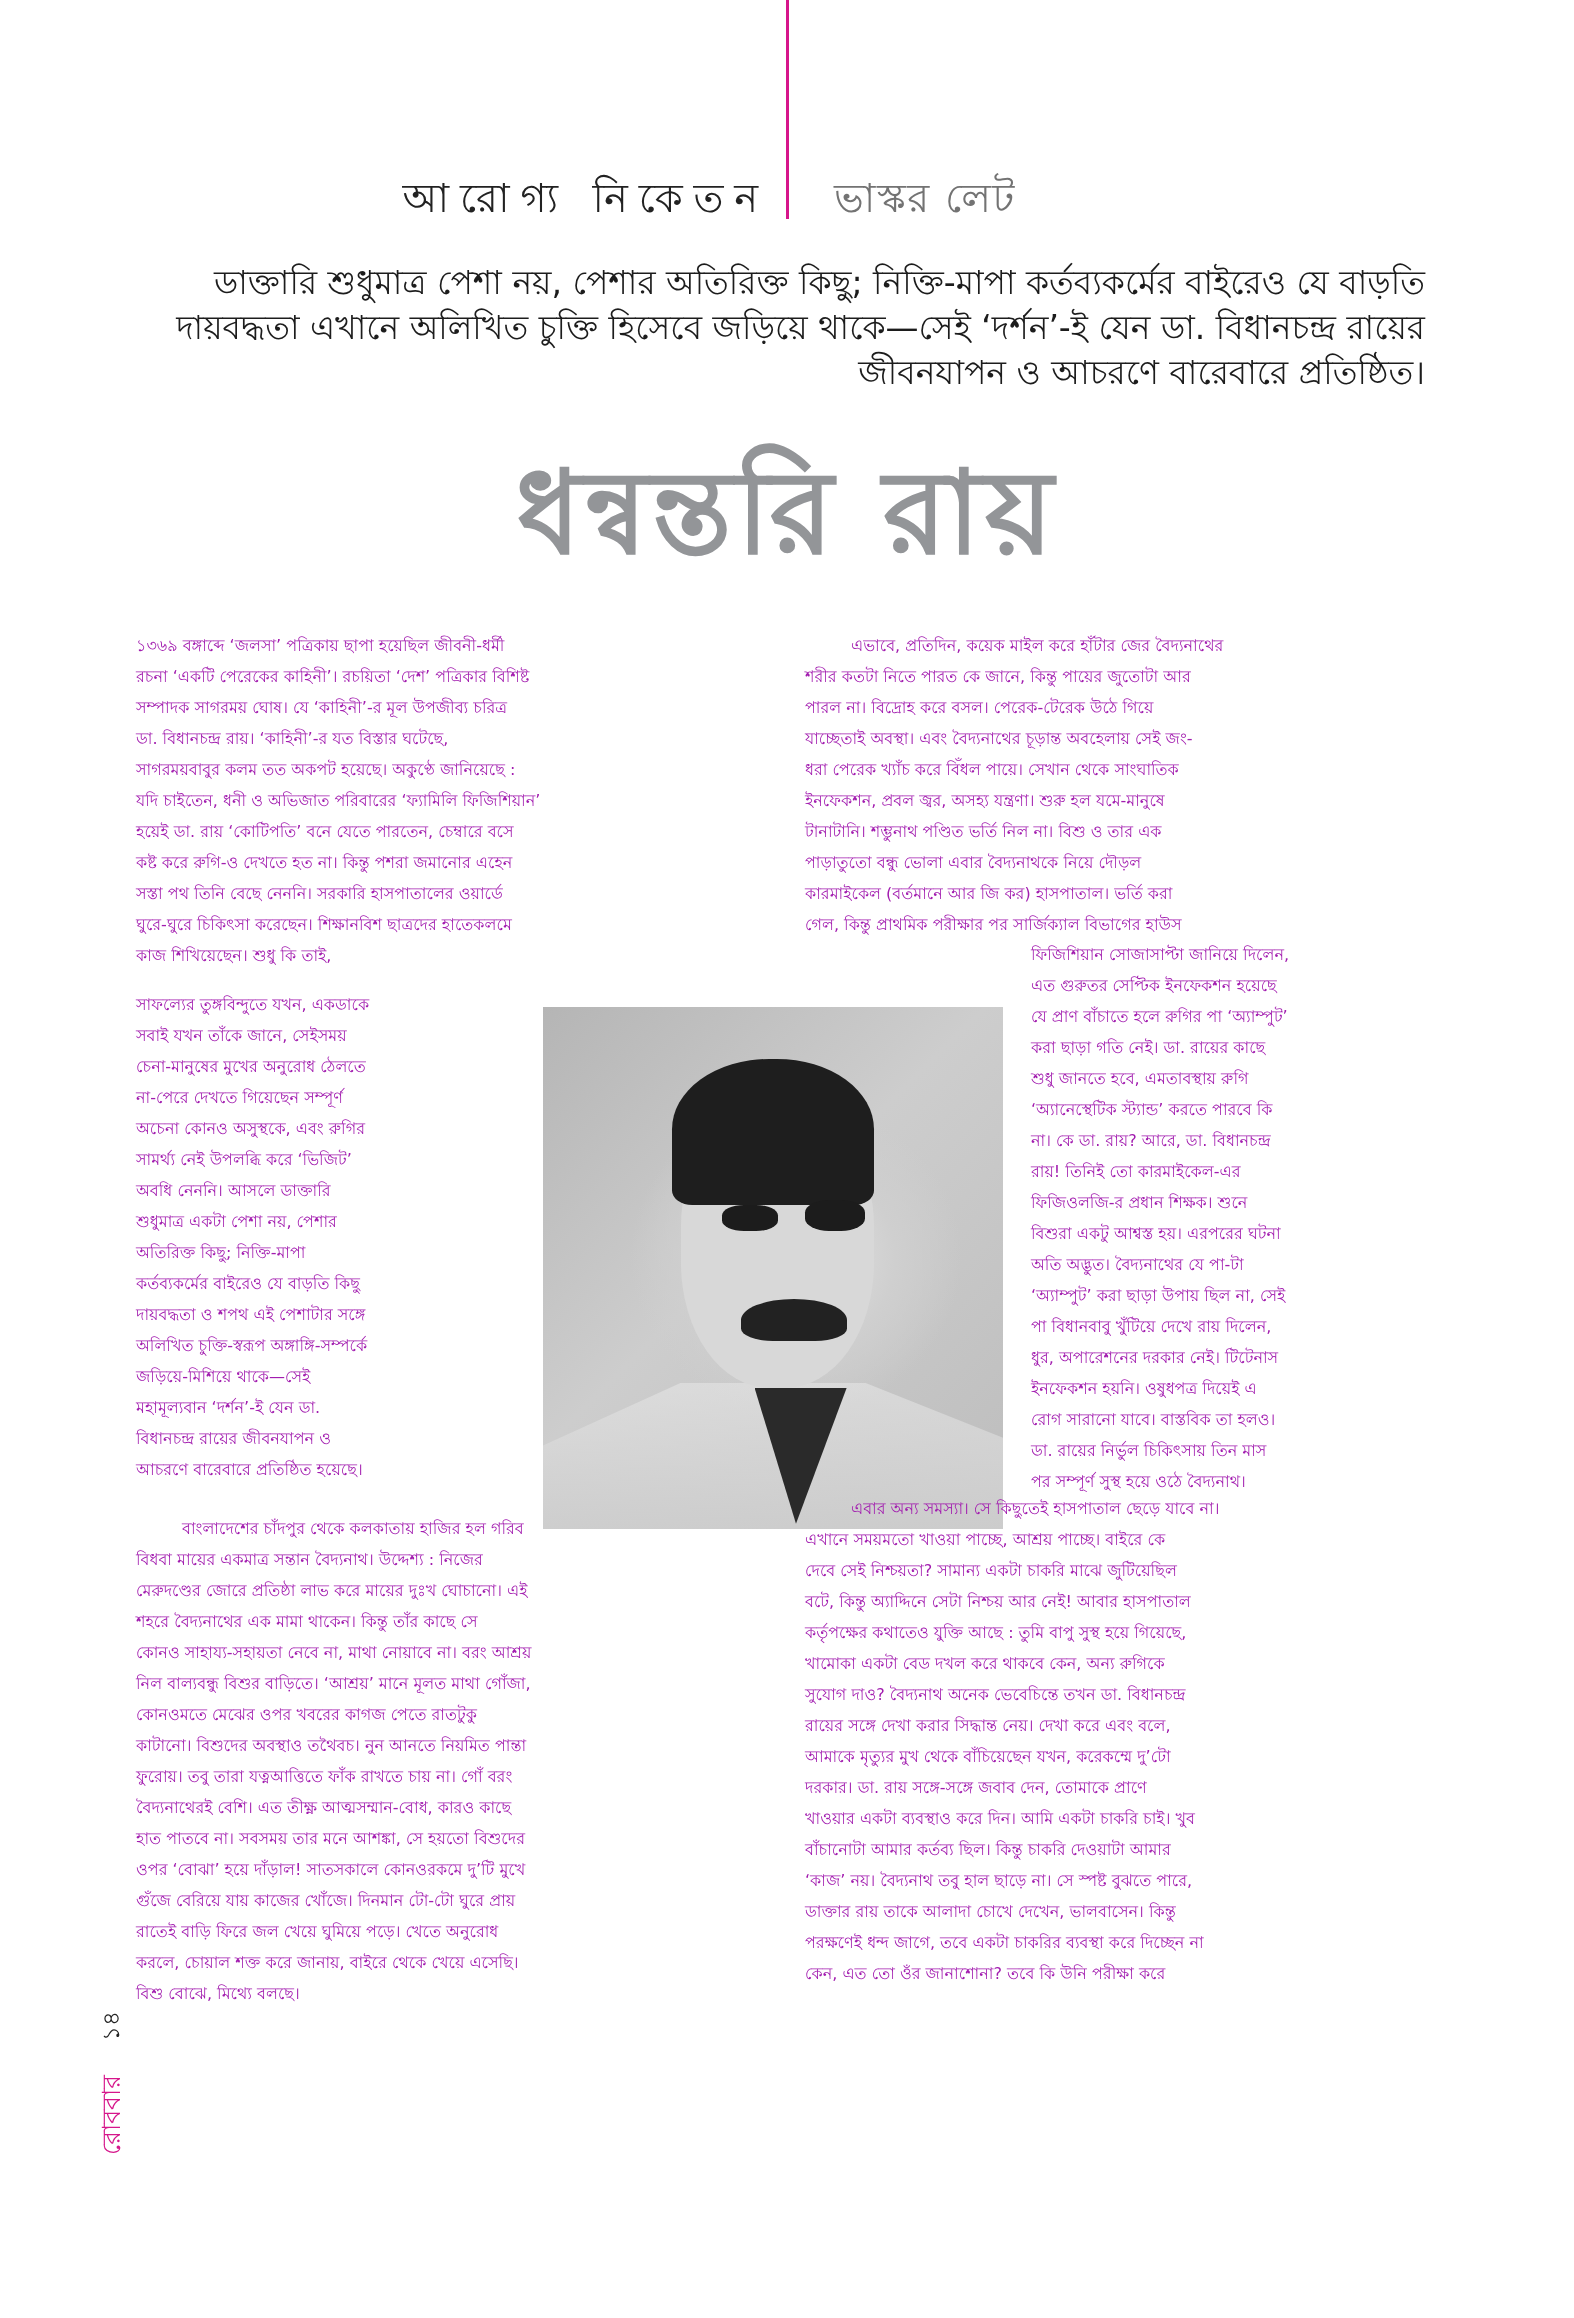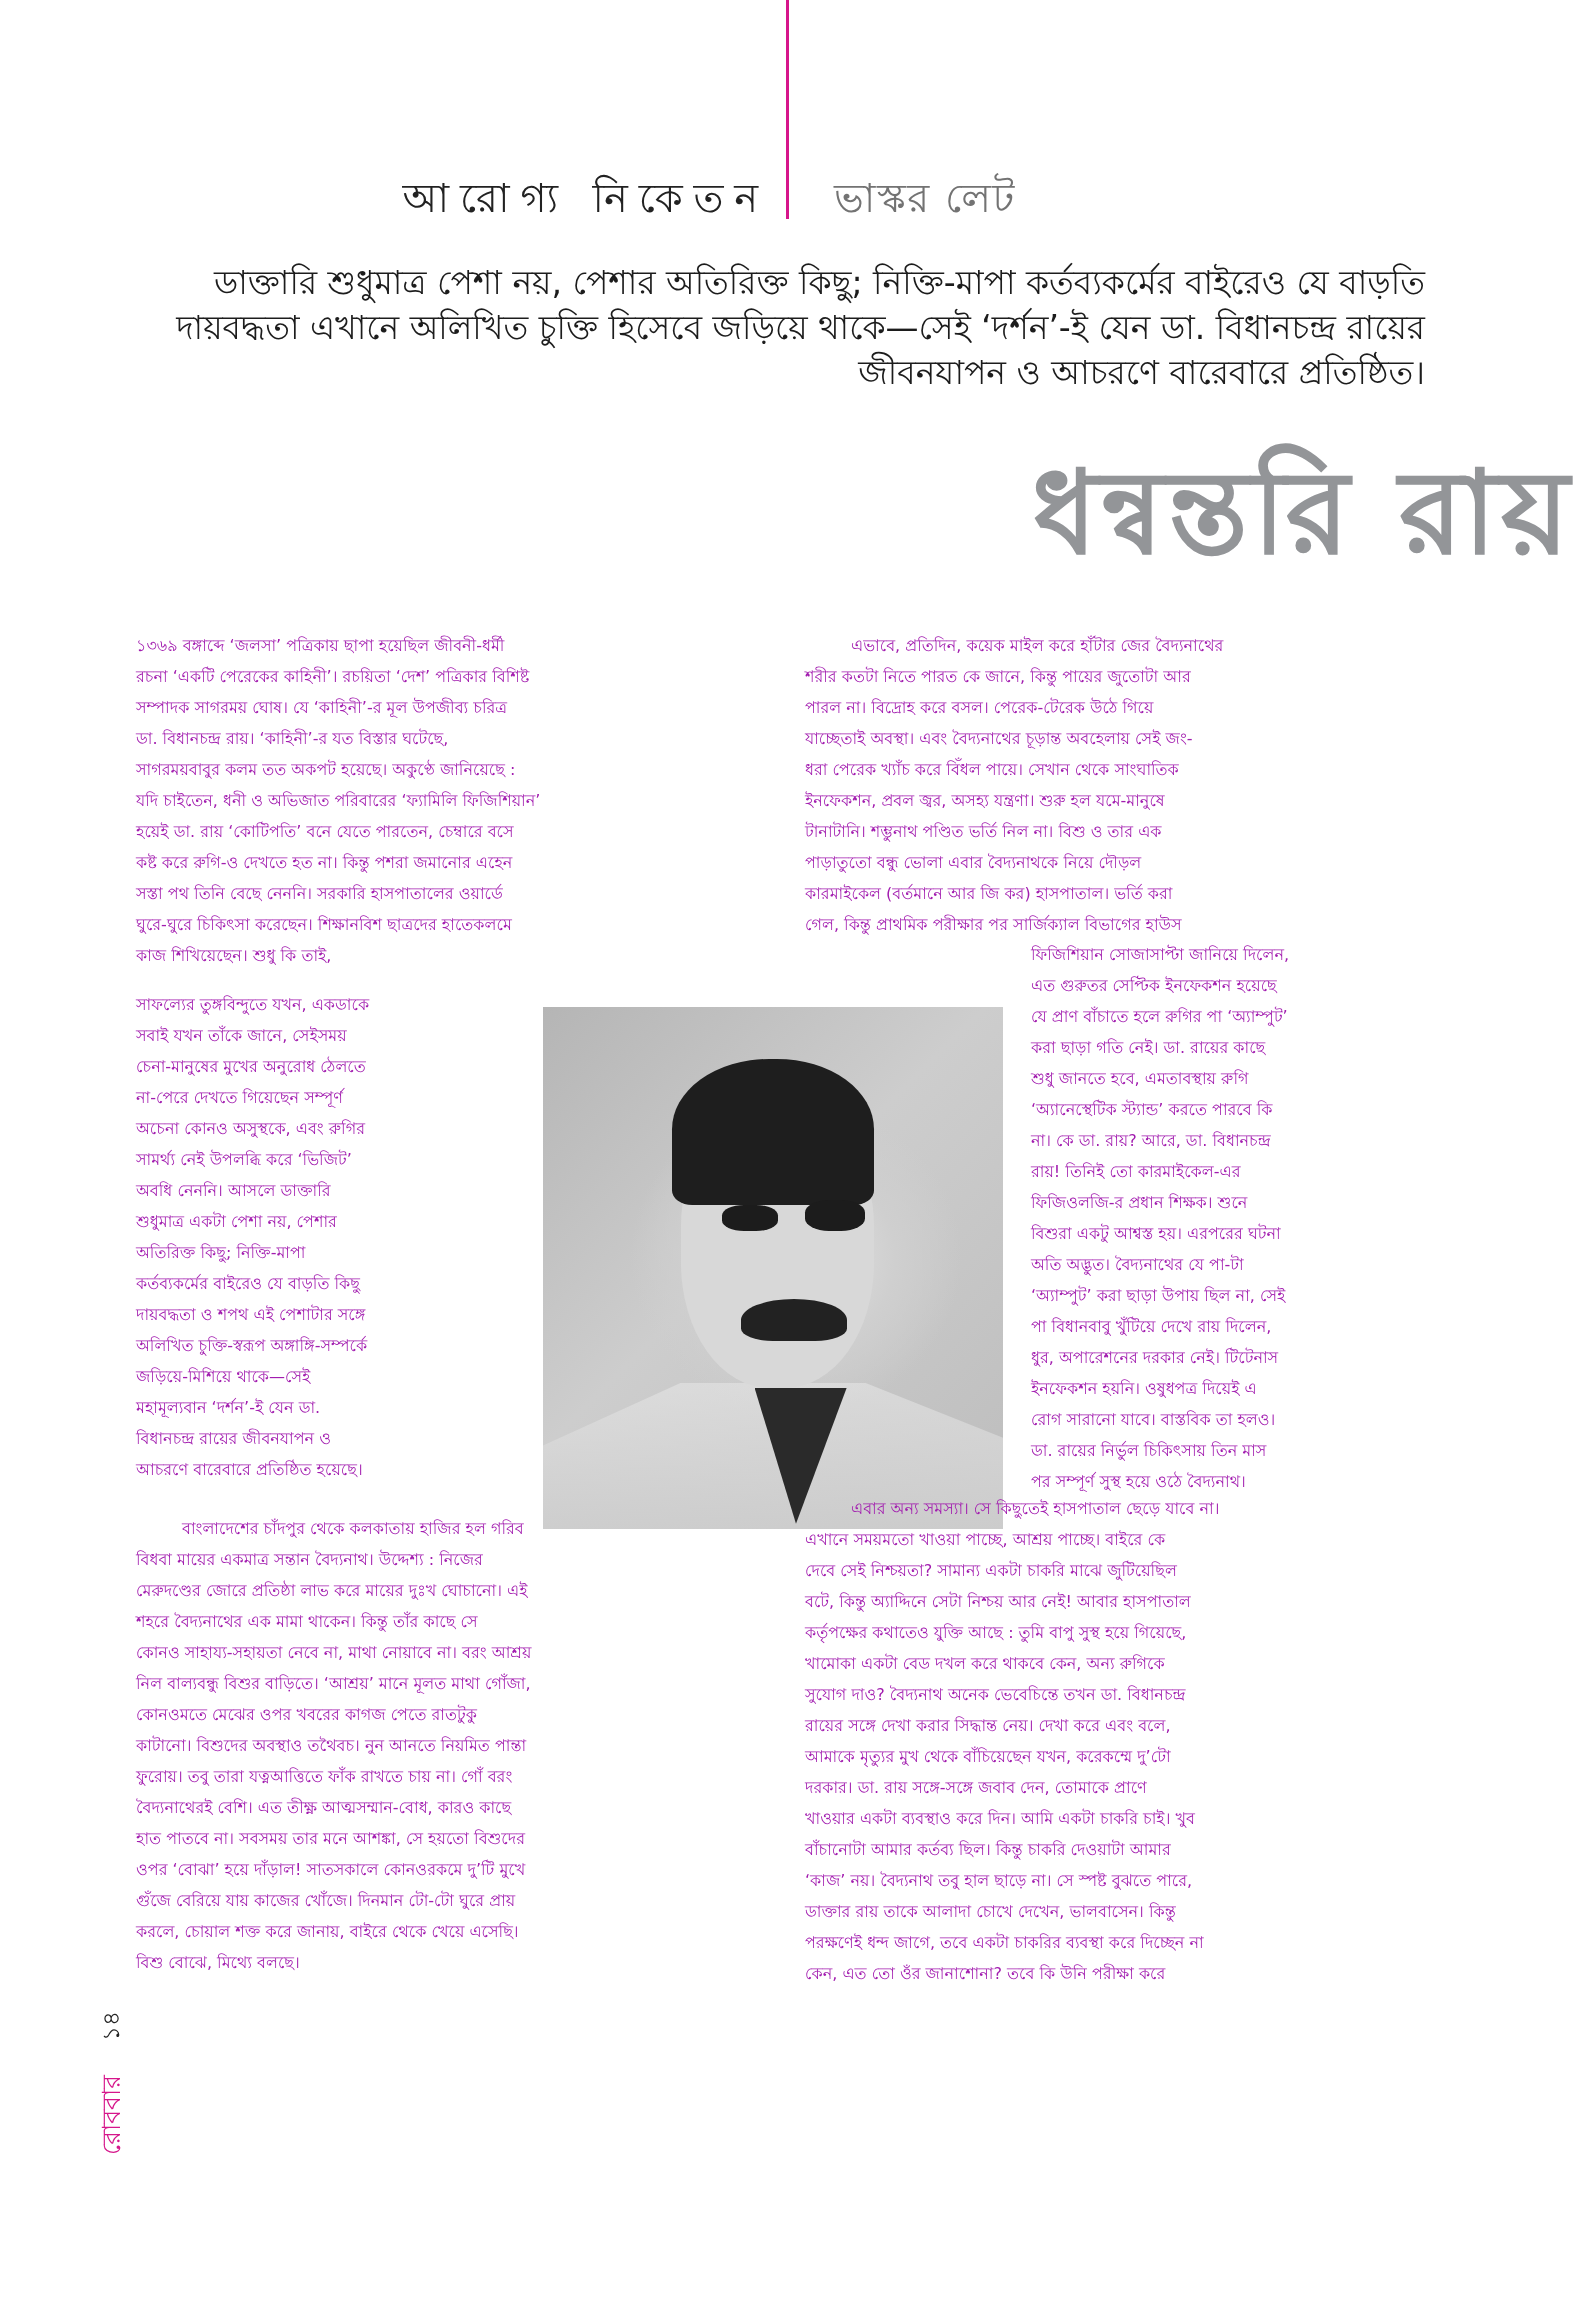--- a/index.html
+++ b/index.html
@@ -20,21 +20,21 @@
     .kicker-author { left: 811px; color: #737373; letter-spacing: 1.5px; margin-left: 23px; }
 
     .standfirst {
       position: absolute; left: 146px; width: 1279px; top: 260px;
       text-align: right; font-size: 33px; line-height: 45px; color: #1c1c1c;
     }
     .standfirst div { white-space: nowrap; }
 
     .headline {
       position: absolute; left: 0; width: 1574px; top: 447px;
-      text-align: right; font-size: 116px; line-height: 131px;
+      text-align: center; font-size: 116px; line-height: 131px;
       color: #939598; font-weight: bold; letter-spacing: 4.6px;
     }
 
     .col {
       position: absolute; font-size: 16px; line-height: 31px; color: #a21caf;
     }
     .col .ln { white-space: nowrap; height: 31px; }
     .col .ln.indent { padding-left: 46px; }
     .col-left-top { left: 136px; top: 630px; width: 640px; }
     .col-left-wrap { left: 136px; top: 991px; width: 393px; margin-top: 20px; }
@@ -139,20 +139,21 @@
     <div class="ln">শহরে বৈদ্যনাথের এক মামা থাকেন। কিন্তু তাঁর কাছে সে</div>
     <div class="ln">কোনও সাহায্য-সহায়তা নেবে না, মাথা নোয়াবে না। বরং আশ্রয়</div>
     <div class="ln">নিল বাল্যবন্ধু বিশুর বাড়িতে। ‘আশ্রয়’ মানে মূলত মাথা গোঁজা,</div>
     <div class="ln">কোনওমতে মেঝের ওপর খবরের কাগজ পেতে রাতটুকু</div>
     <div class="ln">কাটানো। বিশুদের অবস্থাও তথৈবচ। নুন আনতে নিয়মিত পান্তা</div>
     <div class="ln">ফুরোয়। তবু তারা যত্নআত্তিতে ফাঁক রাখতে চায় না। গোঁ বরং</div>
     <div class="ln">বৈদ্যনাথেরই বেশি। এত তীক্ষ্ণ আত্মসম্মান-বোধ, কারও কাছে</div>
     <div class="ln">হাত পাতবে না। সবসময় তার মনে আশঙ্কা, সে হয়তো বিশুদের</div>
     <div class="ln">ওপর ‘বোঝা’ হয়ে দাঁড়াল! সাতসকালে কোনওরকমে দু’টি মুখে</div>
     <div class="ln">গুঁজে বেরিয়ে যায় কাজের খোঁজে। দিনমান টো-টো ঘুরে প্রায়</div>
+    <div class="ln">রাতেই বাড়ি ফিরে জল খেয়ে ঘুমিয়ে পড়ে। খেতে অনুরোধ</div>
     <div class="ln">করলে, চোয়াল শক্ত করে জানায়, বাইরে থেকে খেয়ে এসেছি।</div>
     <div class="ln">বিশু বোঝে, মিথ্যে বলছে।</div>
   </div>
 
 <div class="photo" title="ডা. বিধানচন্দ্র রায়ের প্রতিকৃতি">
   <div class="shoulder"></div>
   <div class="coat"></div>
   <div class="face"></div>
   <div class="hair"></div>
   <div class="brow-l"></div>

